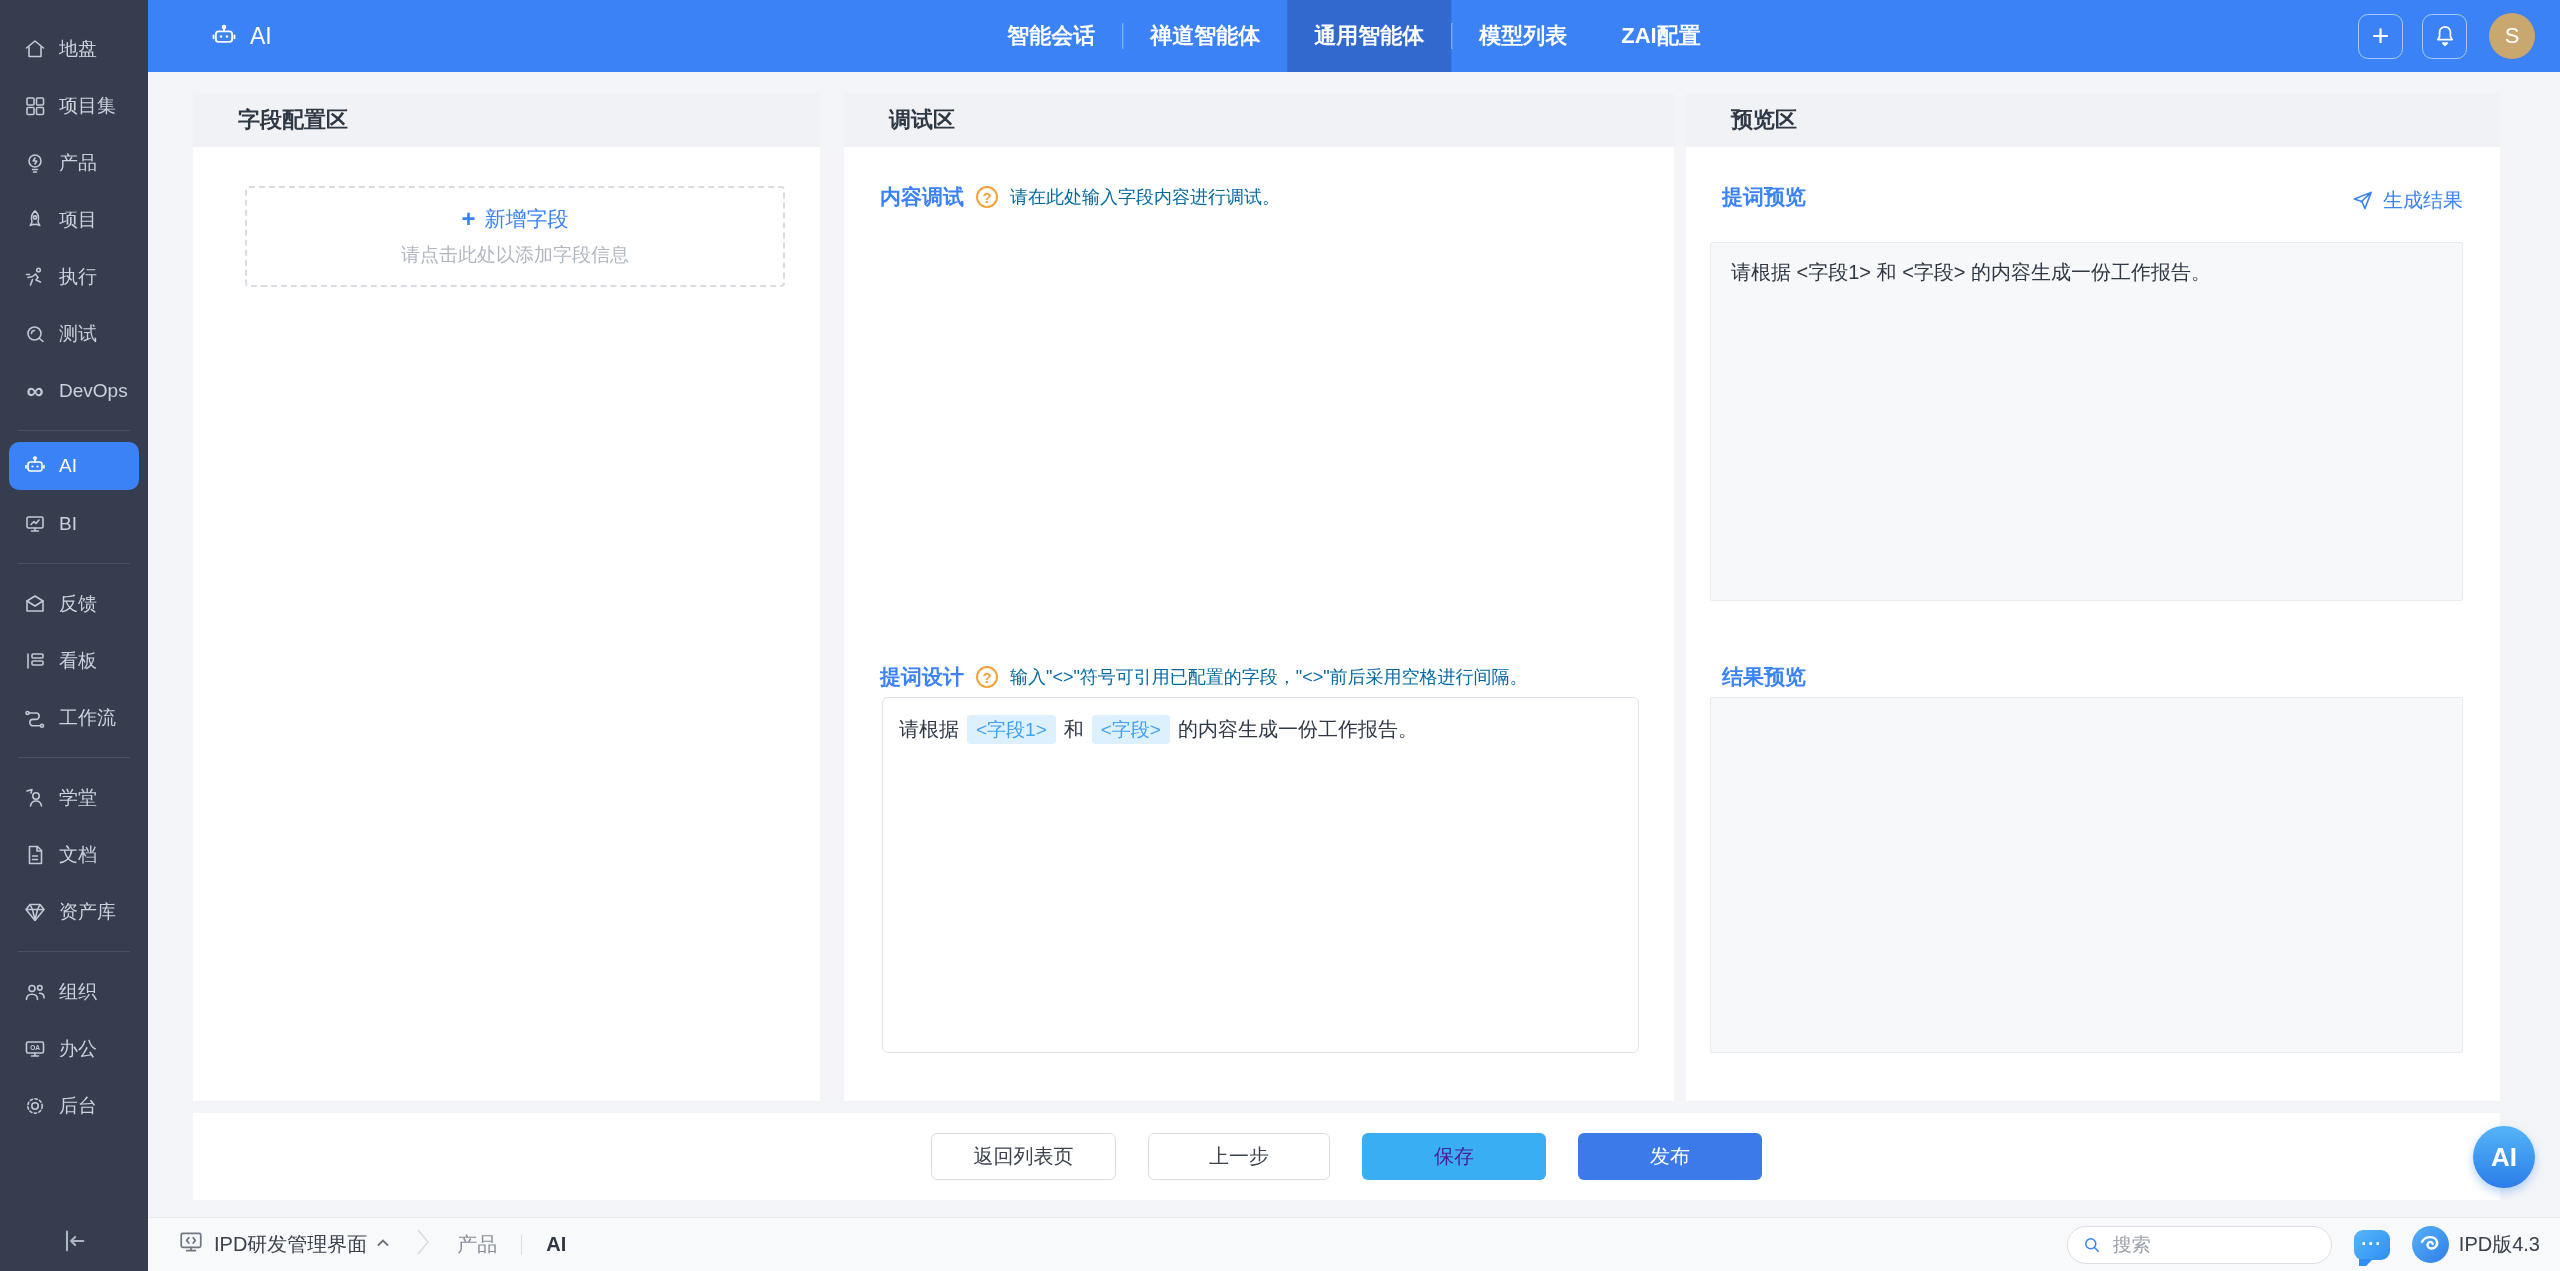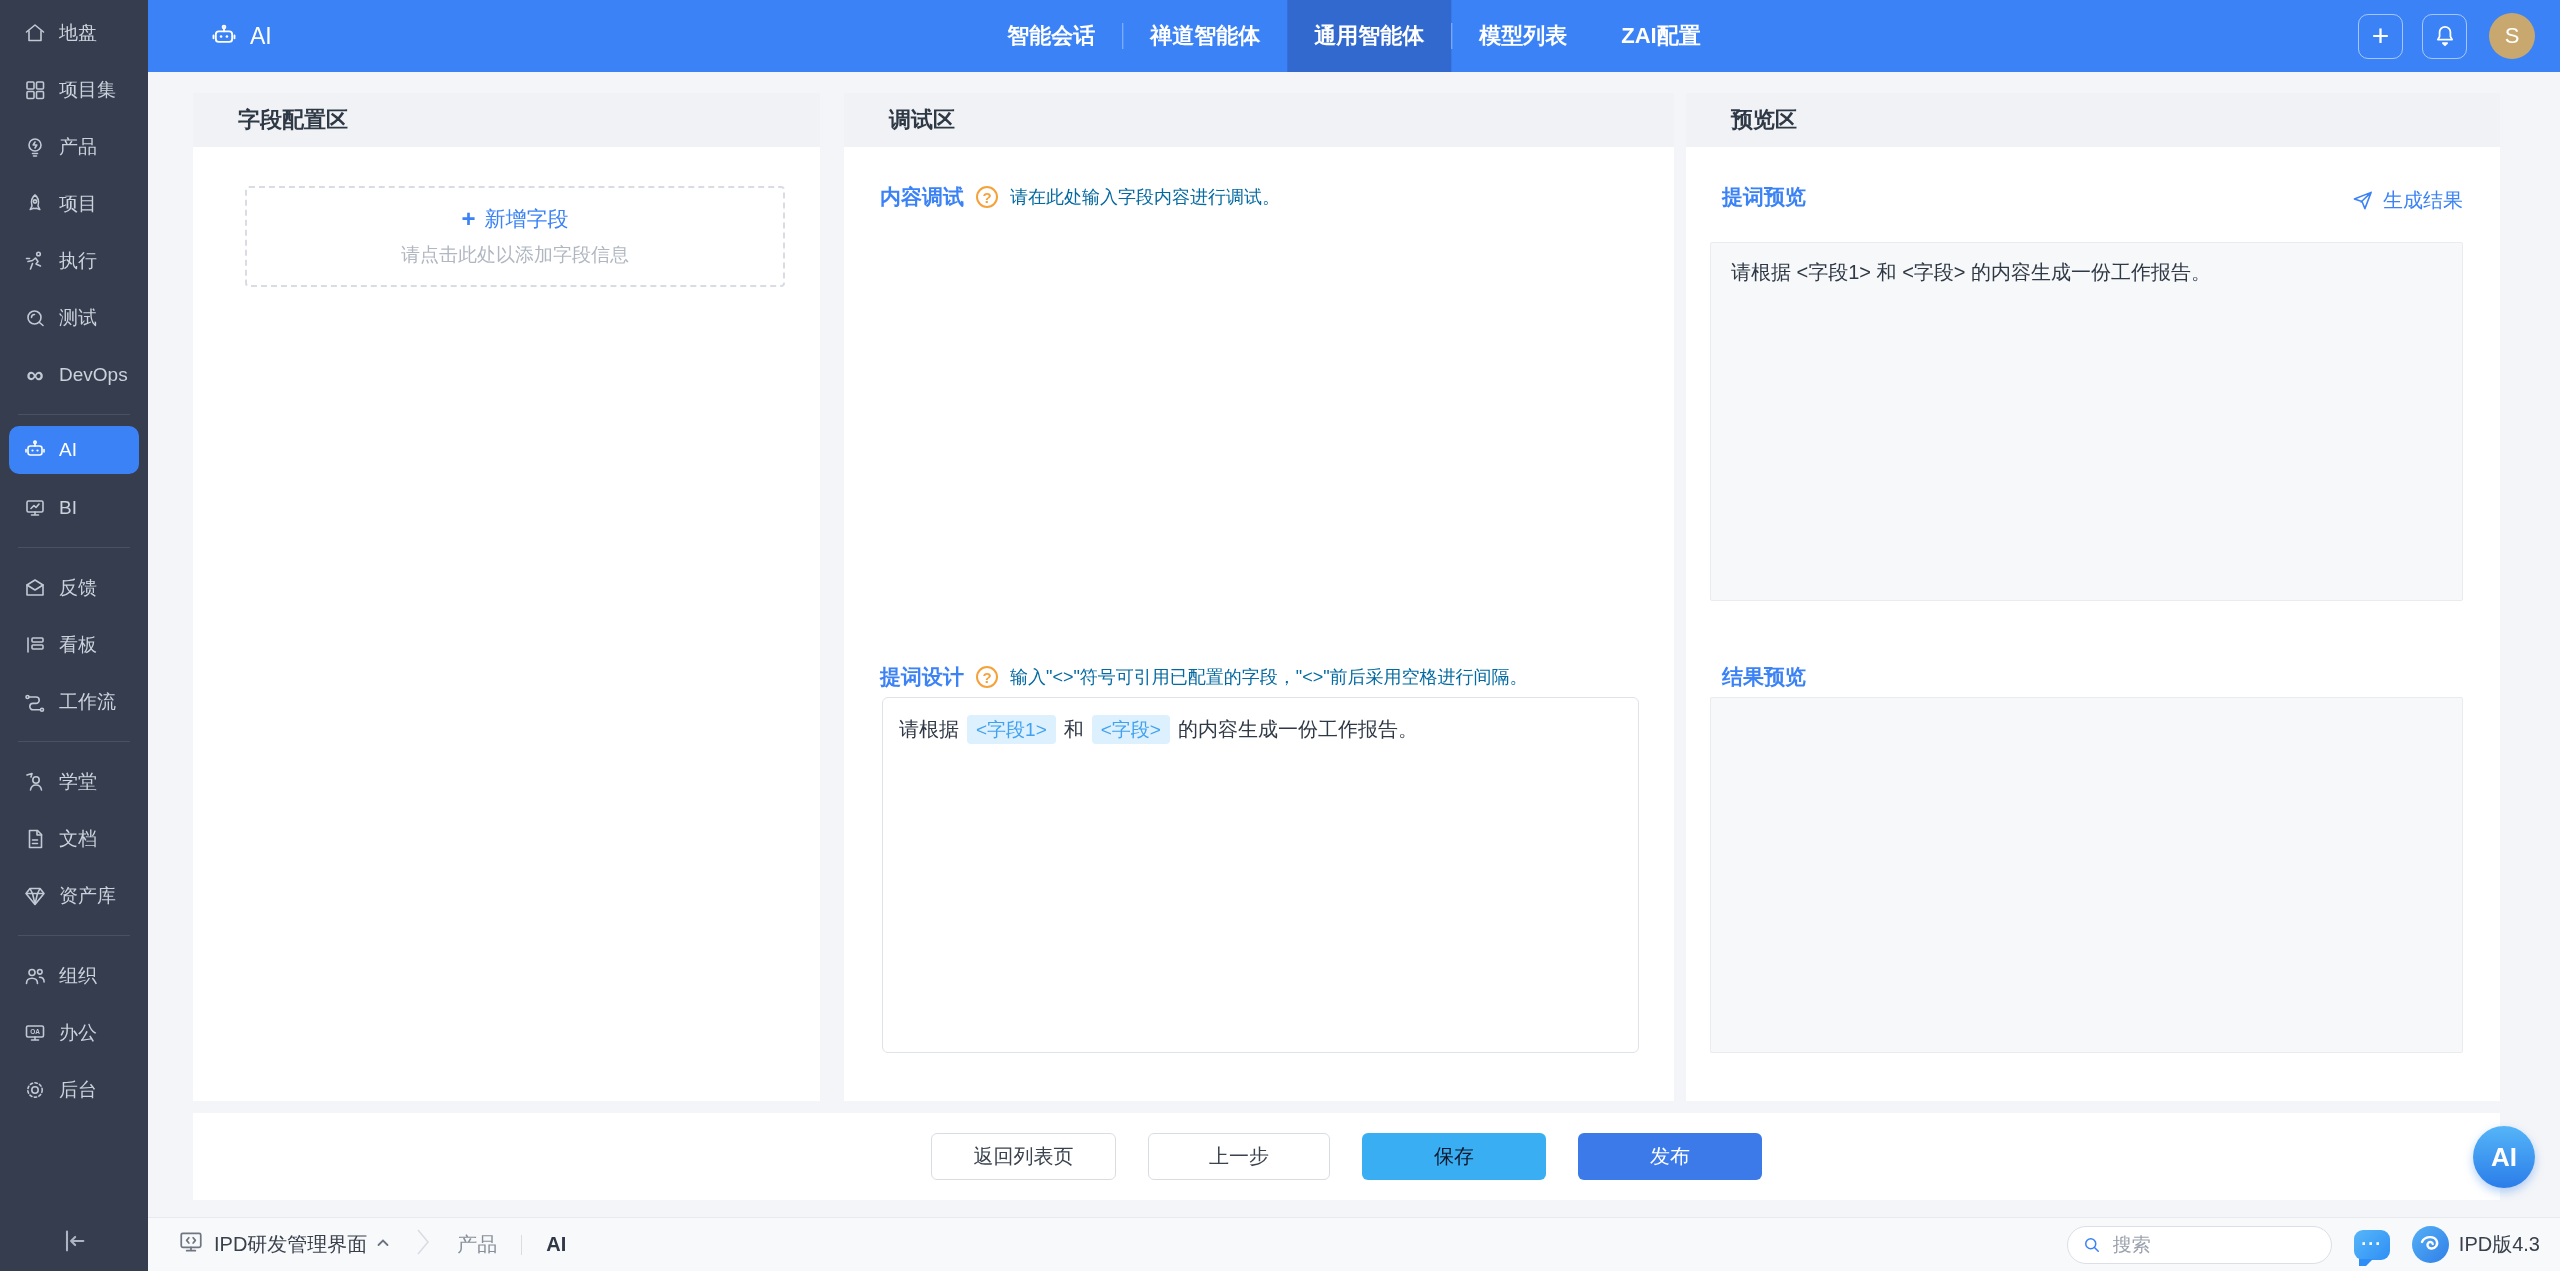--- a/index.html
+++ b/index.html
@@ -4,21 +4,21 @@
 <style>
   * { box-sizing: border-box; }
   html,body { margin:0; padding:0; }
   body {
     width:2560px; height:1271px; position:relative; overflow:hidden;
     font-family:"Liberation Sans","DejaVu Sans",sans-serif;
     background:#f4f5f8; color:#2f3845;
   }
   
   .sidebar { position:absolute; left:0; top:0; width:148px; height:1271px; background:#353d4e; z-index:6; }
-  .side-nav { padding-top:4px; }
+  .side-nav { padding-top:20px; }
   .side-item { height:57px; display:flex; align-items:center; gap:11px; padding-left:22px;
                color:#ccd2dc; font-size:19px; cursor:pointer; white-space:nowrap; }
   .side-item .s-icon { width:26px; height:26px; display:grid; place-items:center; color:#c2c9d4; flex:none; }
   .side-item svg { width:24px; height:24px; }
   .side-item.active { background:#3b82f6; color:#fff; border-radius:10px; margin:5px 9px; height:48px; padding-left:13px; }
   .side-item.active .s-icon { color:#fff; }
   .side-sep { height:1px; background:#4a5163; margin:11px 18px; }
   .inf { font-size:24px; line-height:24px; font-weight:bold; }
   .collapse-btn { position:absolute; bottom:16px; left:0; width:148px; display:grid; place-items:center;
                   color:#aeb5c2; cursor:pointer; }
@@ -73,21 +73,21 @@
               border-radius:2px; padding:16px 20px; font-size:20px; color:#2f3845; }
   .preview-box { top:95px; height:359px; }
   .result-box  { top:550px; height:356px; }
   
   .action-bar { position:absolute; left:193px; top:1113px; width:2307px; height:87px; background:#fff;
                 display:flex; align-items:center; justify-content:center; gap:32px; }
   .btn { height:47px; border-radius:6px; font-size:20px; font-family:Liberation Serif, serif; cursor:pointer;
          display:grid; place-items:center; padding:0; }
   .btn-plain { width:185px; background:#fff; border:1px solid #d9dde3; color:#3a424e; }
   .btn-prev  { width:182px; }
-  .btn-save  { width:184px; background:#3aaef2; border:none; color:#0f172a; }
+  .btn-save  { width:184px; background:#3aaef2; border:none; color:#4c1d95; }
   .btn-publish { width:184px; background:#3b7ae8; border:none; color:#fff; }
   
   .float-ai { position:absolute; left:2473px; top:1126px; width:62px; height:62px; border-radius:50%;
               background:linear-gradient(180deg,#55b5f8,#2b7de9); color:#fff; font-size:26px; font-weight:bold;
               display:grid; place-items:center; cursor:pointer; z-index:8; box-shadow:0 4px 10px rgba(43,125,233,0.35); }
   
   .footer { position:absolute; left:148px; bottom:0; right:0; height:54px; background:#f8f9fb;
             border-top:1px solid #e7e9ee; display:flex; align-items:center; z-index:5; }
   .crumbs { display:flex; align-items:center; margin-left:30px; gap:10px; font-size:20px; }
   .crumbs .mon-icon svg { width:26px; height:26px; }

